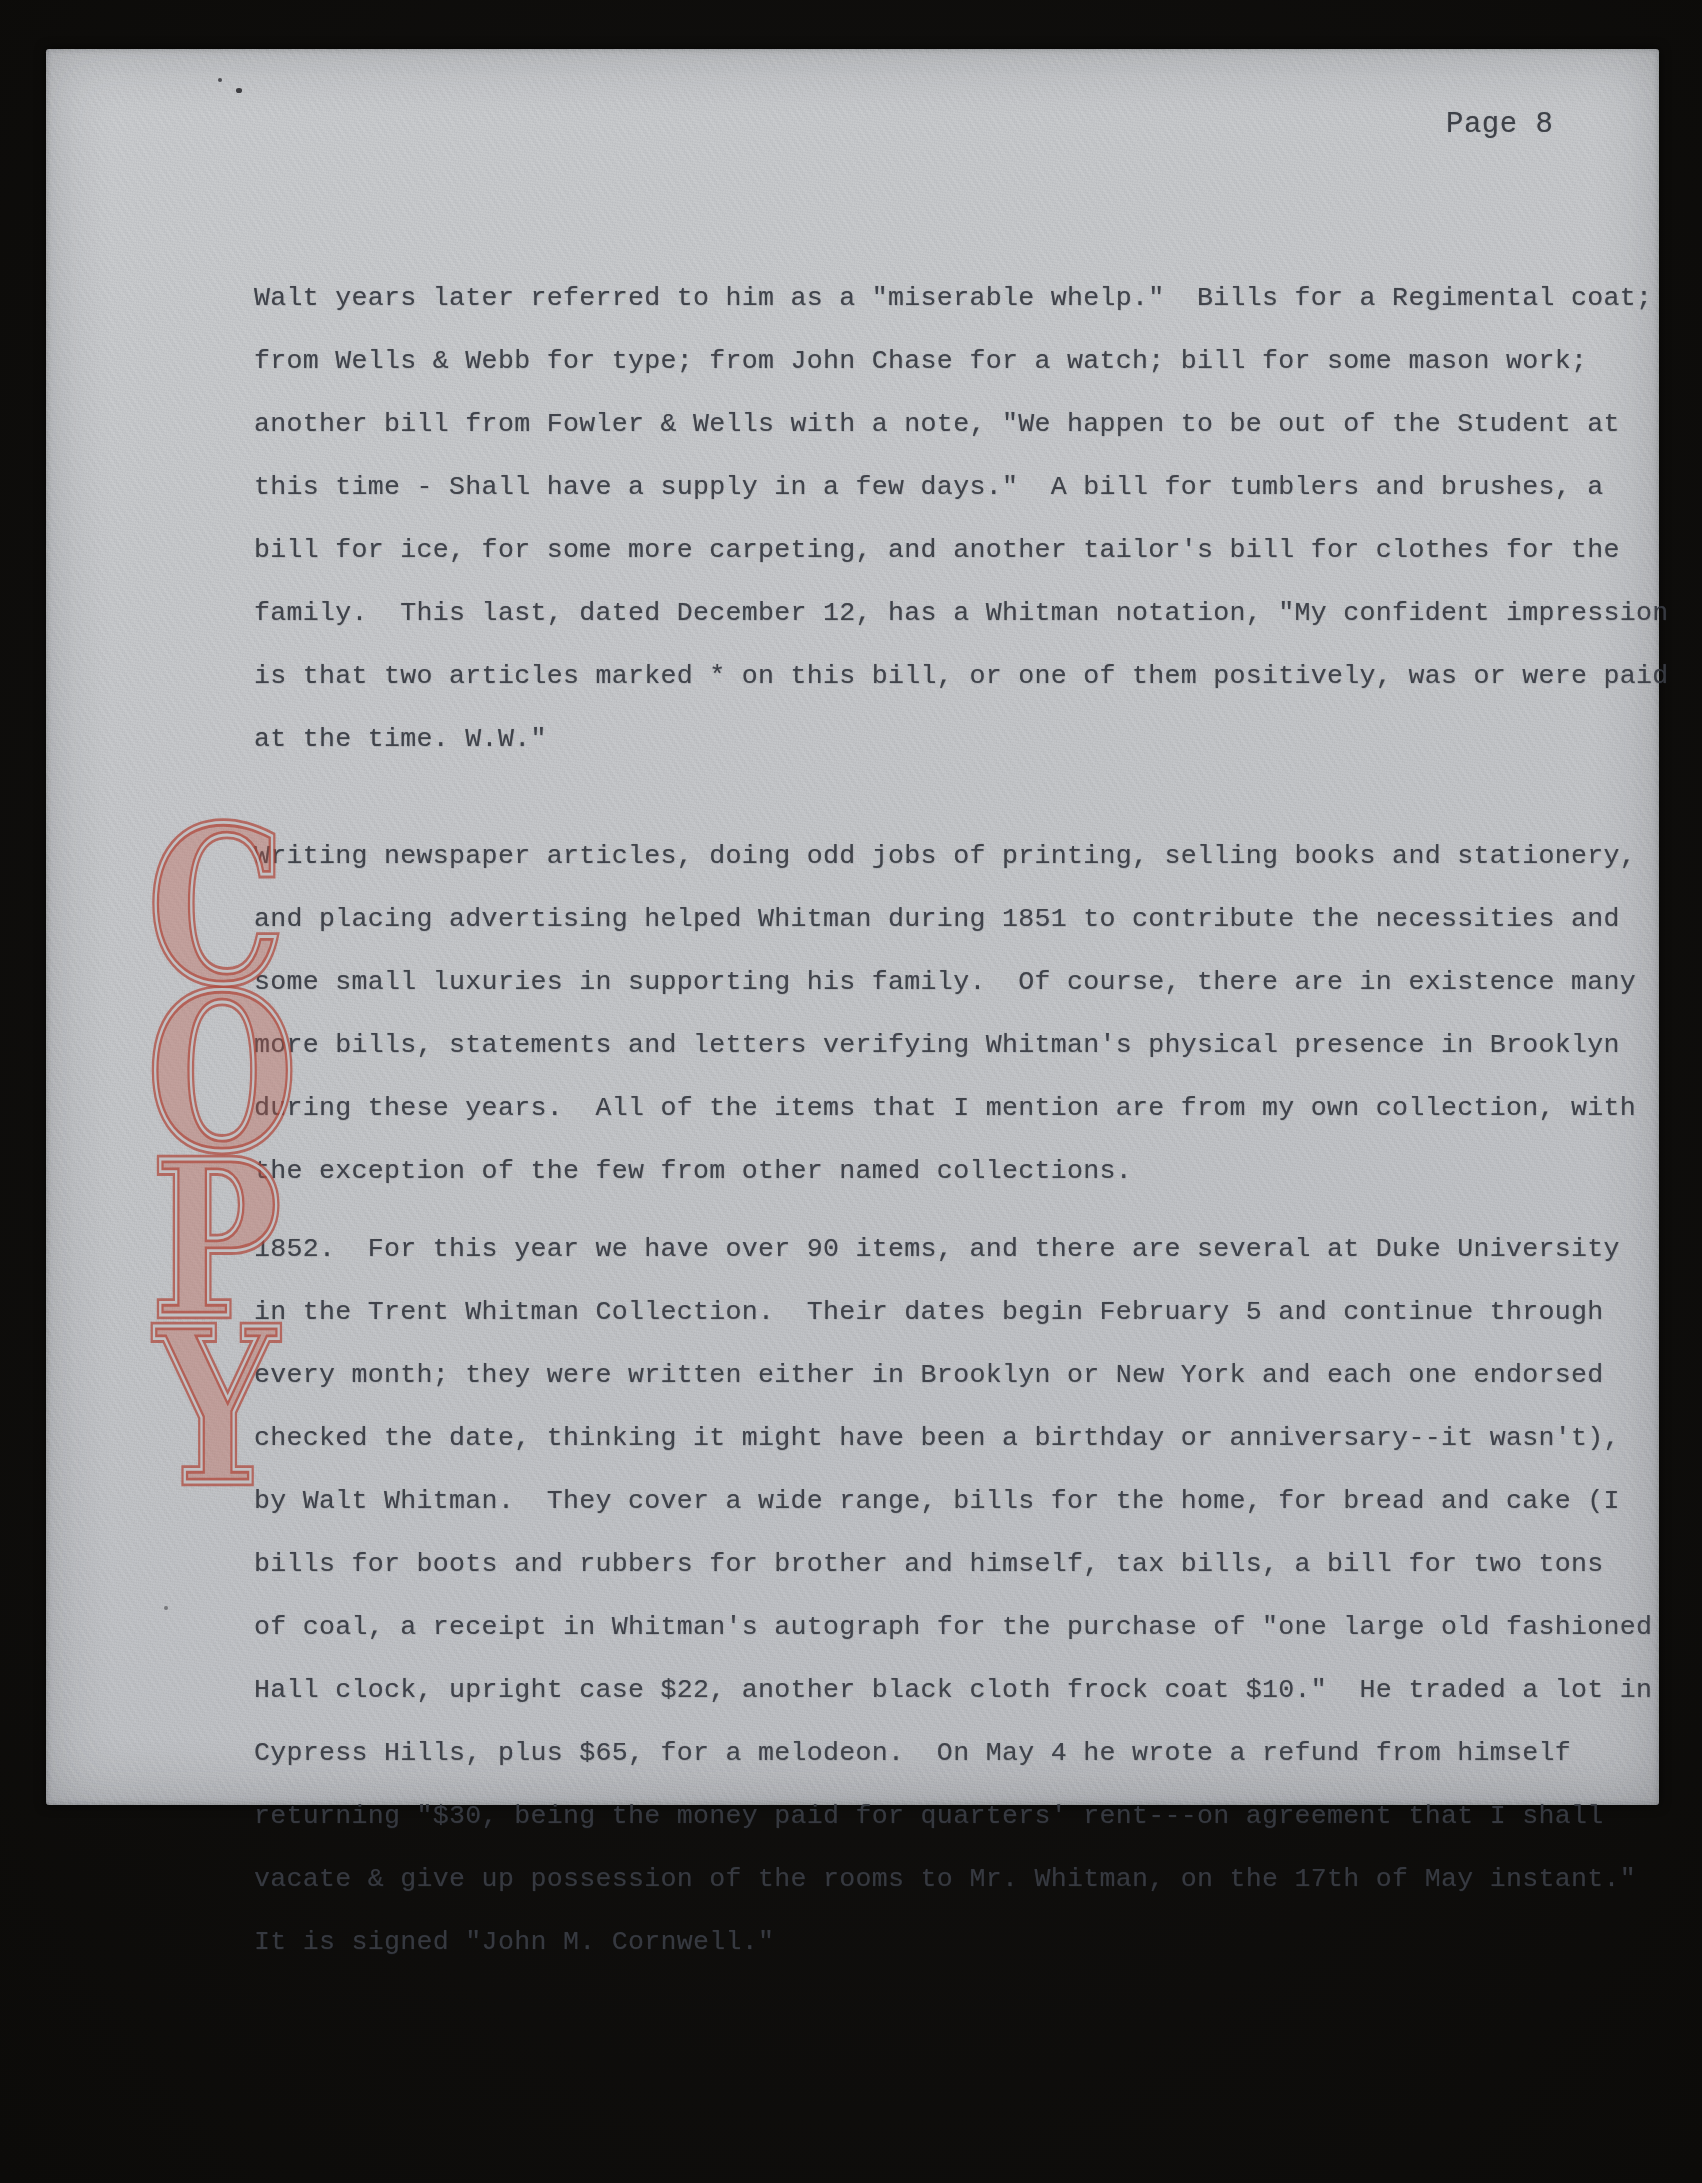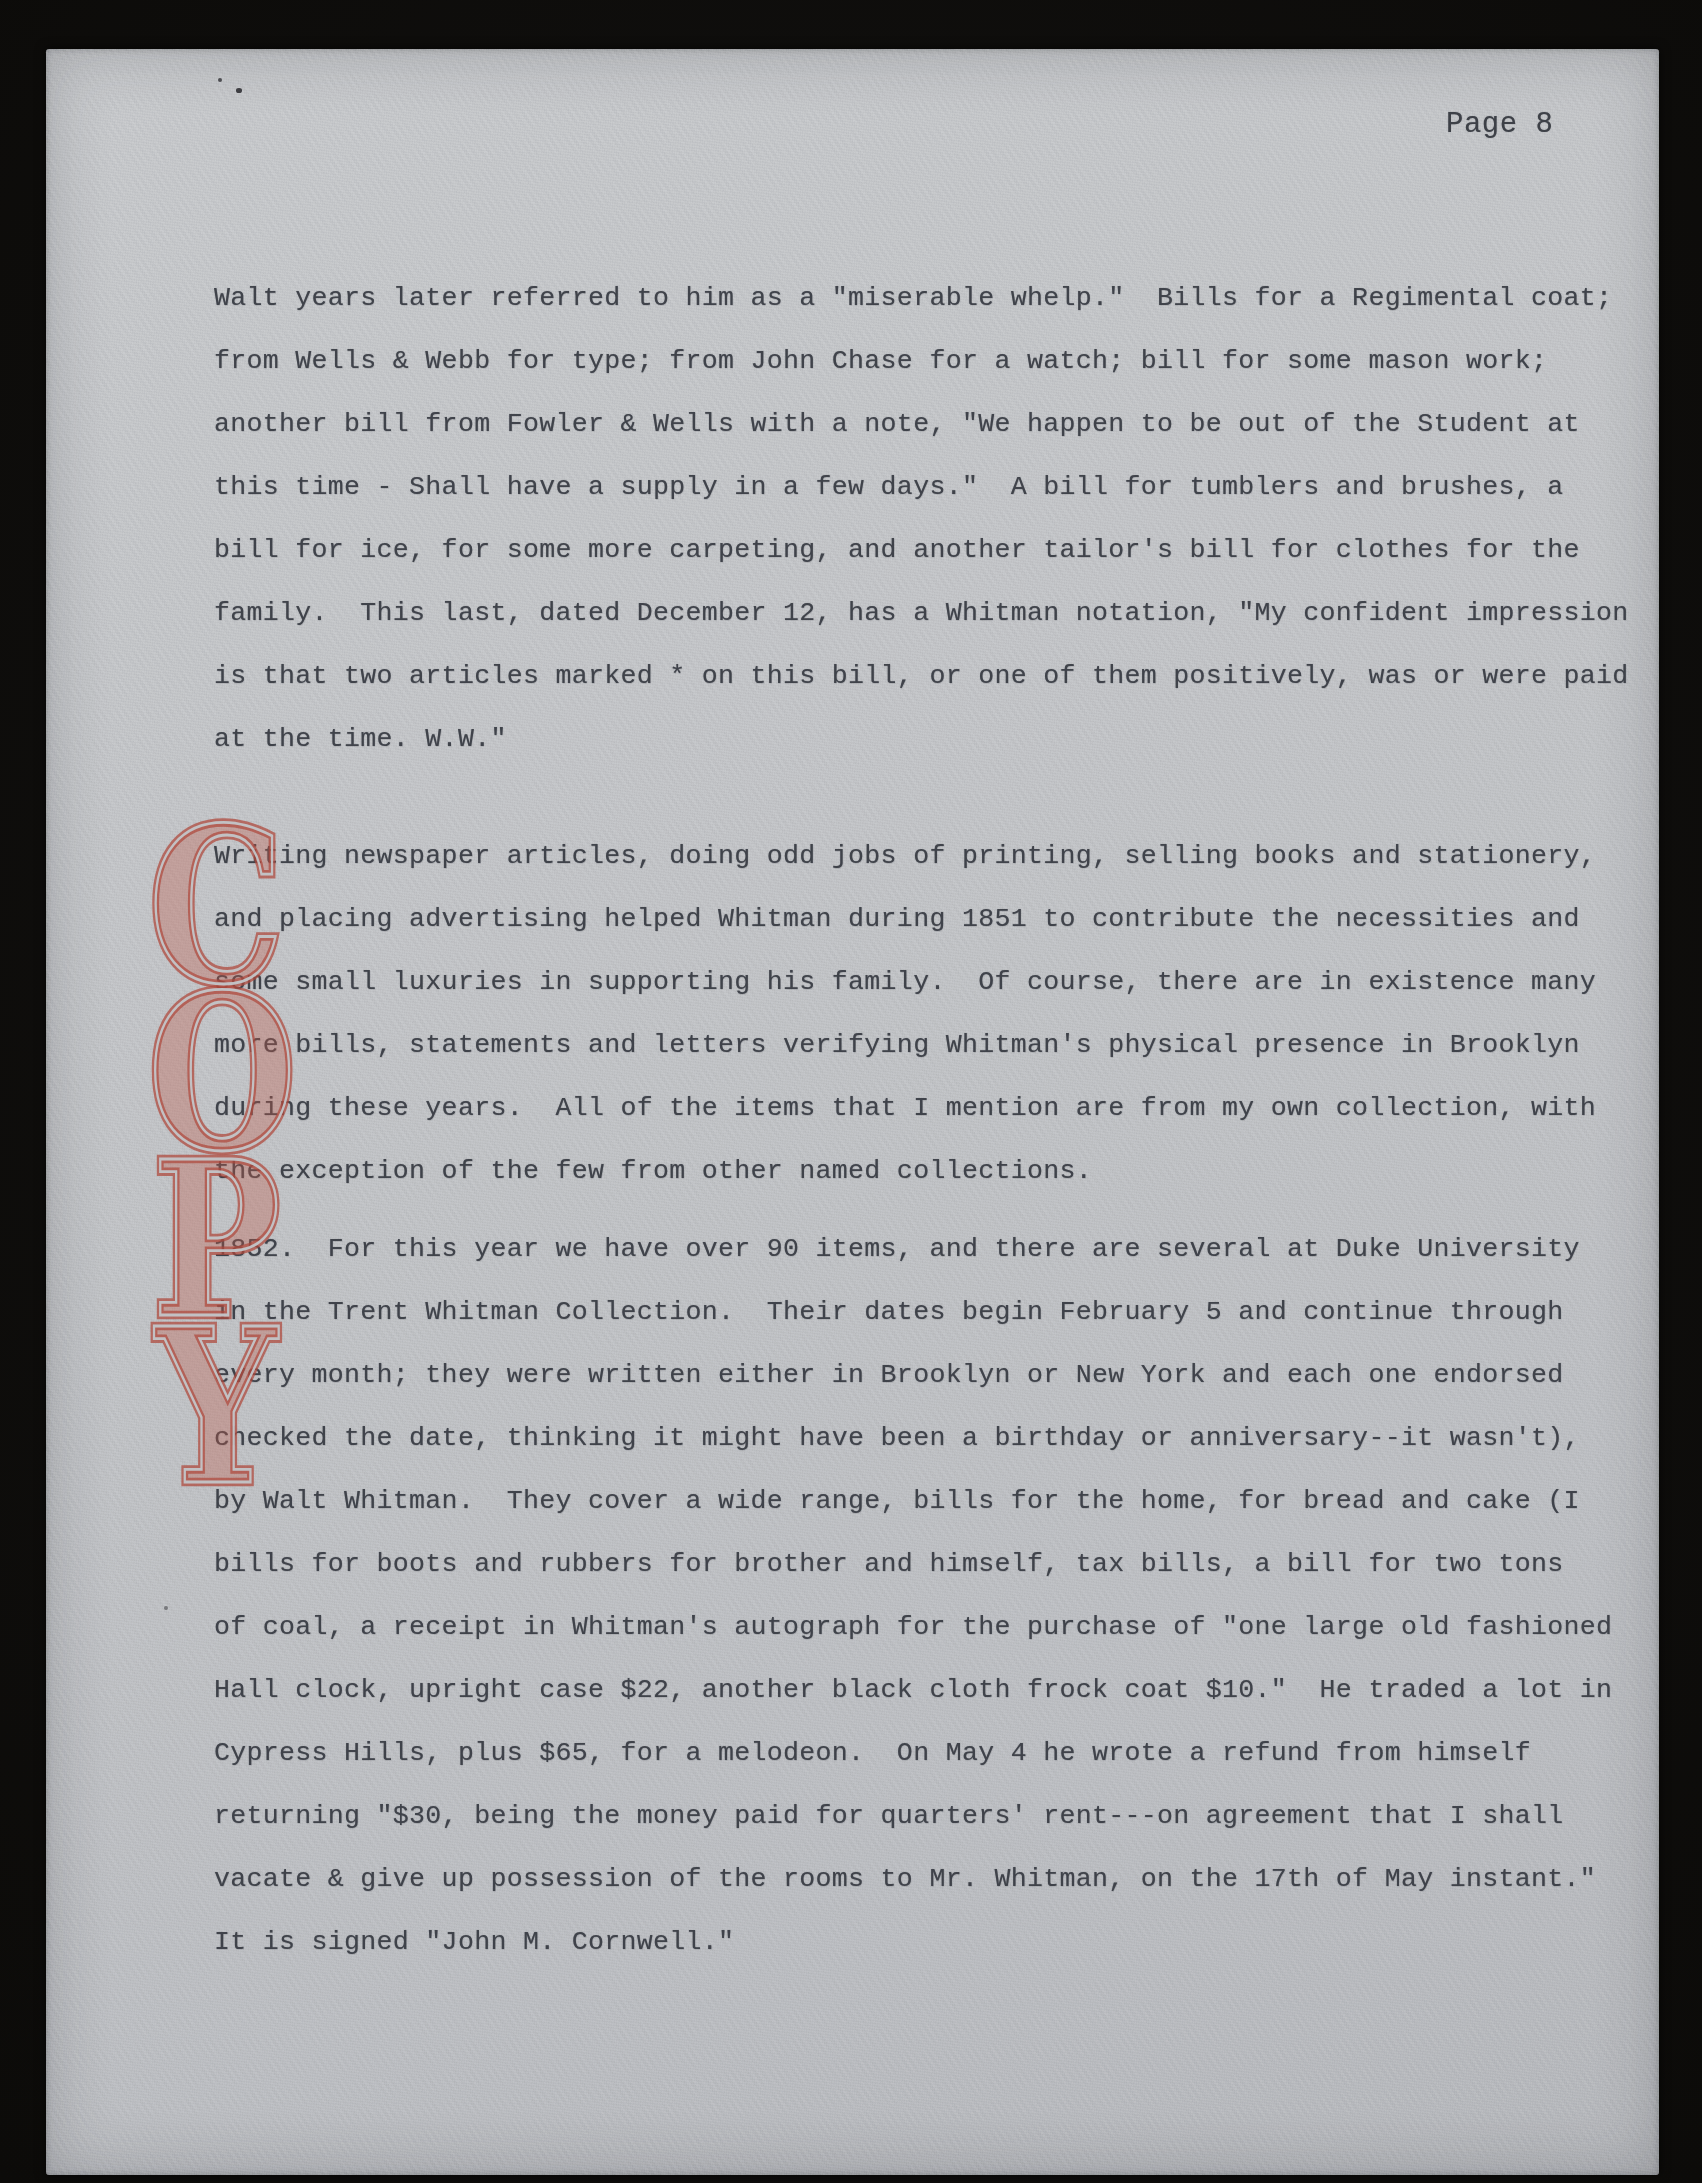--- a/index.html
+++ b/index.html
@@ -5,21 +5,21 @@
   html, body {
     margin: 0; padding: 0;
     width: 1703px; height: 2183px;
     background: #0e0d0b;
     position: relative;
     overflow: hidden;
     font-family: "Liberation Mono", monospace;
   }
   .surround { position: absolute; inset: 0; background: radial-gradient(ellipse at 50% 45%, #121110 0%, #0c0b09 100%); }
   .paper {
-    position: absolute; left: 46px; top: 49px; width: 1613px; height: 2126px;
+    position: absolute; left: 46px; top: 49px; width: 1613px; height: 1756px;
     background: linear-gradient(160deg, #c8cacd 0%, #c3c5c8 40%, #bdbfc3 78%, #b7b9bd 100%);
     border-radius: 3.3px;
     box-shadow: inset 0 0 62px rgba(30,32,38,.22), inset 0 0 6.6px rgba(25,26,30,.25), 0 0 10.4px rgba(0,0,0,.65);
   }
   .grain {
     position: absolute; inset: 0; border-radius: 3.3px; pointer-events: none;
     background-image:
       repeating-linear-gradient(7deg,  rgba(255,255,255,.022) 0 1.4px, rgba(20,22,28,.018) 1.4px 2.8px),
       repeating-linear-gradient(97deg, rgba(20,22,28,.016) 0 0.9px, rgba(255,255,255,.02) 0.9px 2.4px),
       repeating-linear-gradient(52deg, rgba(20,22,28,.012) 0 3.3px, rgba(255,255,255,.014) 3.3px 6.2px);
@@ -33,21 +33,21 @@
   }
   .para {
     position: absolute; left: 168px; right: 76px;
     font-size: 26.6px; line-height: 63px; letter-spacing: 0.3px;
     color: rgba(56,60,68,.9);
     text-shadow: 0 0 0.9px rgba(56,60,68,.45), 0.5px 0.5px 0 rgba(56,60,68,.10);
   }
   .para1 { top: 218px; }
   .para2 { top: 776px; }
   .para3 { top: 1169px; }
-  .tline { white-space: pre; }
+  .tline { white-space: pre; margin-left: 40px; }
   .speck { position: absolute; background: #303034; border-radius: 50%; }
   .s1 { left: 172px; top: 29px; width: 4.3px; height: 4.3px; opacity: .8; }
   .s2 { left: 190px; top: 39px; width: 5.7px; height: 4.7px; opacity: .9; }
   .s3 { left: 118px; top: 1557px; width: 3.8px; height: 3.8px; opacity: .5; }
   .stamp {
     position: absolute; left: 102px; top: 774px; width: 171px;
     text-align: center;
     font-family: "DejaVu Serif", serif;
     font-weight: bold;
     font-size: 213px; line-height: 167px;

